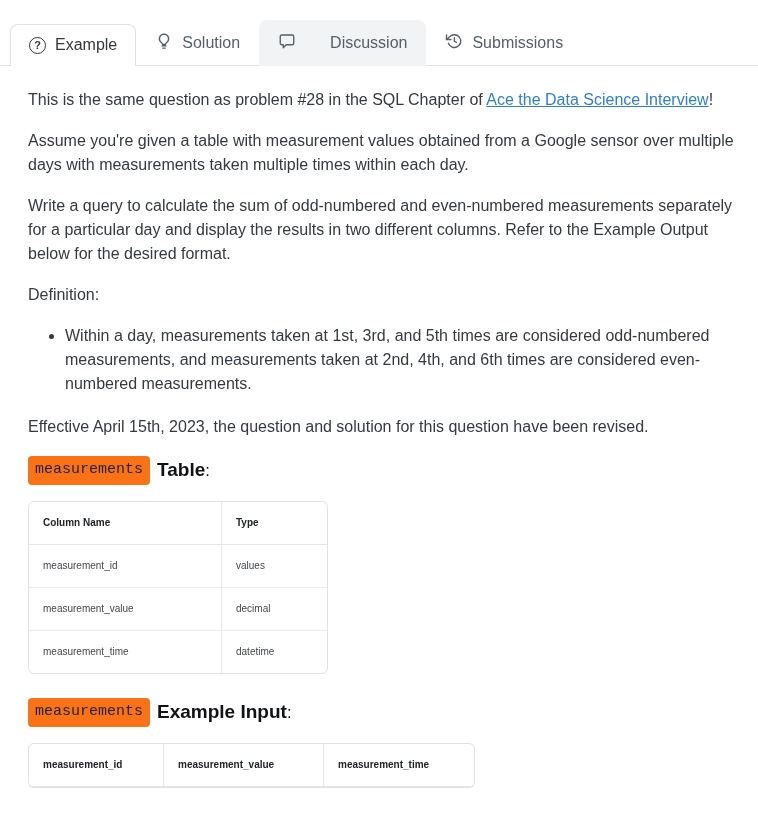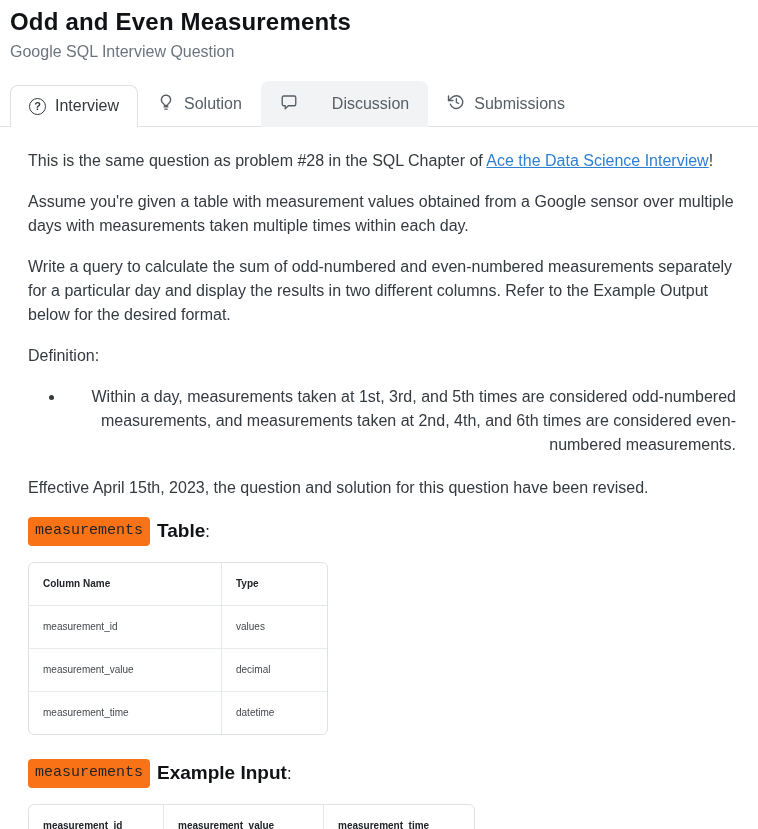--- a/index.html
+++ b/index.html
@@ -23,21 +23,21 @@
   .qmark { display:inline-flex; width:17px; height:17px; border:1.6px solid currentColor;
     border-radius:50%; align-items:center; justify-content:center; font-size:11px;
     font-weight:700; line-height:1; }
   .tab svg { width:18px; height:18px; stroke:currentColor; fill:none;
     stroke-width:1.8; stroke-linecap:round; stroke-linejoin:round; }
 
   
   .panel { padding:22px 22px 0 28px; color:#343a40; font-size:16px; line-height:24px; }
   .panel p { margin-bottom:17px; }
   a.link { color:#2e7fd1; text-decoration:underline; cursor:pointer; }
-  .bullets { margin:0 0 19px 0; padding-left:37px;text-align:right; }
+  .bullets { margin:0 0 19px 0; padding-left:37px; }
   .bullets li { margin-bottom:4px; }
   .note { margin-bottom:19px; }
 
   .sec-heading { display:flex; align-items:center; gap:7px; margin:2px 0 16px; }
   .code-chip { font-family:"Liberation Mono","DejaVu Sans Mono",monospace;
     background:#f97316; color:#1f2328; font-size:15px; padding:2px 7px 3px;
     border-radius:4px; }
   .sec-label { font-weight:700; color:#101216; font-size:19px; }
   .sec-colon { color:#101216; font-size:16.5px; }
 
@@ -50,29 +50,25 @@
   table.dtable th:last-child, table.dtable td:last-child { border-right:none; }
   table.dtable tr:last-child td { border-bottom:none; }
   .t1 col.c1{width:193px;} .t1 col.c2{width:105px;}
   .t2 col.c1{width:135px;} .t2 col.c2{width:160px;} .t2 col.c3{width:150px;}
 </style>
 </head>
 <body>
 
 <div class="page">
 
-  <div class="header">
-    <div class="title">Odd and Even Measurements</div>
-    <div class="subtitle">Google SQL Interview Question</div>
-  </div>
 
   <div class="tabbar">
     <div class="tab active">
       <span class="qmark">?</span>
-      <span>Interview</span>
+      <span>Example</span>
     </div>
     <div class="tab">
       <span>
         <svg viewBox="0 0 24 24">
             <path d="M9.5 18.5h5M10.5 21.5h3M12 2.8a6.2 6.2 0 0 0-3.6 11.2c.9.7 1.6 1.7 1.6 2.7h4c0-1 .7-2 1.6-2.7A6.2 6.2 0 0 0 12 2.8z"></path>
           </svg>
       </span>
       <span>Solution</span>
     </div>
     <div class="tab highlight">

